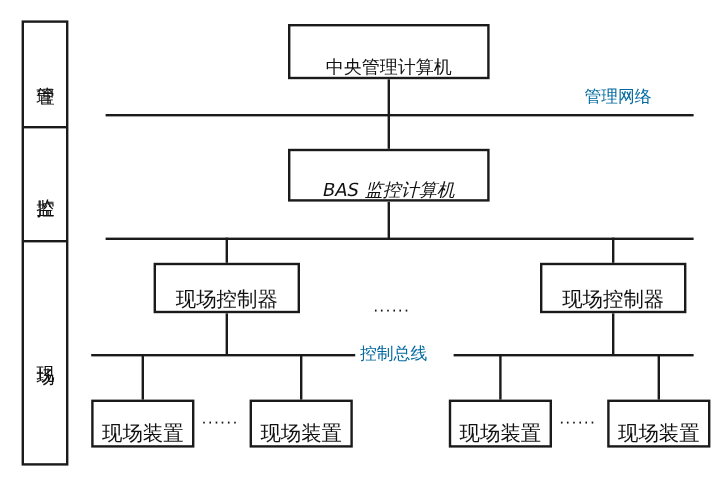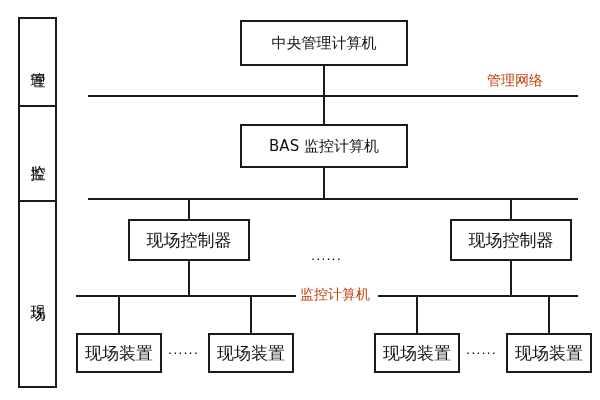--- a/index.html
+++ b/index.html
@@ -49,31 +49,31 @@
     white-space: nowrap;
   }
 
   
   .node {
     position: absolute;
     box-sizing: border-box;
     border: 2px solid #1a1a1a;
     background: #ffffff;
     display: flex;
-    align-items: center;
+    align-items: flex-end;
     justify-content: center;
     color: #111111;
     text-align: center;
     z-index: 3;
   }
   .node-label { font-size: 15px; line-height: 1; white-space: nowrap; }
   .node.small .node-label { font-size: 17px; }
 
   .n-central { left: 240px; top: 20px;  width: 168px; height: 46px; }
-  .n-bas     { left: 240px; top: 124px; width: 168px; height: 44px; }
+  .n-bas     { left: 240px; top: 124px; width: 168px; height: 44px; font-style: italic; }
 
   .n-ctrl-l  { left: 128px; top: 219px; width: 122px; height: 42px; }
   .n-ctrl-r  { left: 450px; top: 219px; width: 122px; height: 42px; }
 
   .n-dev-1   { left: 76px;  top: 333px; width: 86px; height: 40px; }
   .n-dev-2   { left: 208px; top: 333px; width: 86px; height: 40px; }
   .n-dev-3   { left: 374px; top: 333px; width: 86px; height: 40px; }
   .n-dev-4   { left: 506px; top: 333px; width: 86px; height: 40px; }
 
   
@@ -111,21 +111,21 @@
 
   .v-dev-1        { left: 118px; top: 295px; height: 39px; }
   .v-dev-2        { left: 250px; top: 295px; height: 39px; }
   .v-dev-3        { left: 416px; top: 295px; height: 39px; }
   .v-dev-4        { left: 548px; top: 295px; height: 39px; }
 
   
   .caption {
     position: absolute;
     font-size: 14px;
-    color: #c2410c;
+    color: #0369a1;
     white-space: nowrap;
     z-index: 4;
     background: #ffffff;
     padding: 0 3px;
   }
   .cap-mgmt  { left: 484px; top: 72px; }
   .cap-ctrl  { left: 484px; top: 157px; }
   .cap-field { left: 297px; top: 286px; font-size: 14px; }
 
   
@@ -198,19 +198,19 @@
     <span class="node-label">现场装置</span>
   </div>
   <div class="node n-dev-3 small">
     <span class="node-label">现场装置</span>
   </div>
   <div class="node n-dev-4 small">
     <span class="node-label">现场装置</span>
   </div>
 
   <div class="caption cap-mgmt">管理网络</div>
-  <div class="caption cap-field">监控计算机</div>
+  <div class="caption cap-field">控制总线</div>
 
   <div class="dots dots-ctrl">······</div>
   <div class="dots dots-devl">······</div>
   <div class="dots dots-devr">······</div>
 
 </div>
 
 </body></html>

